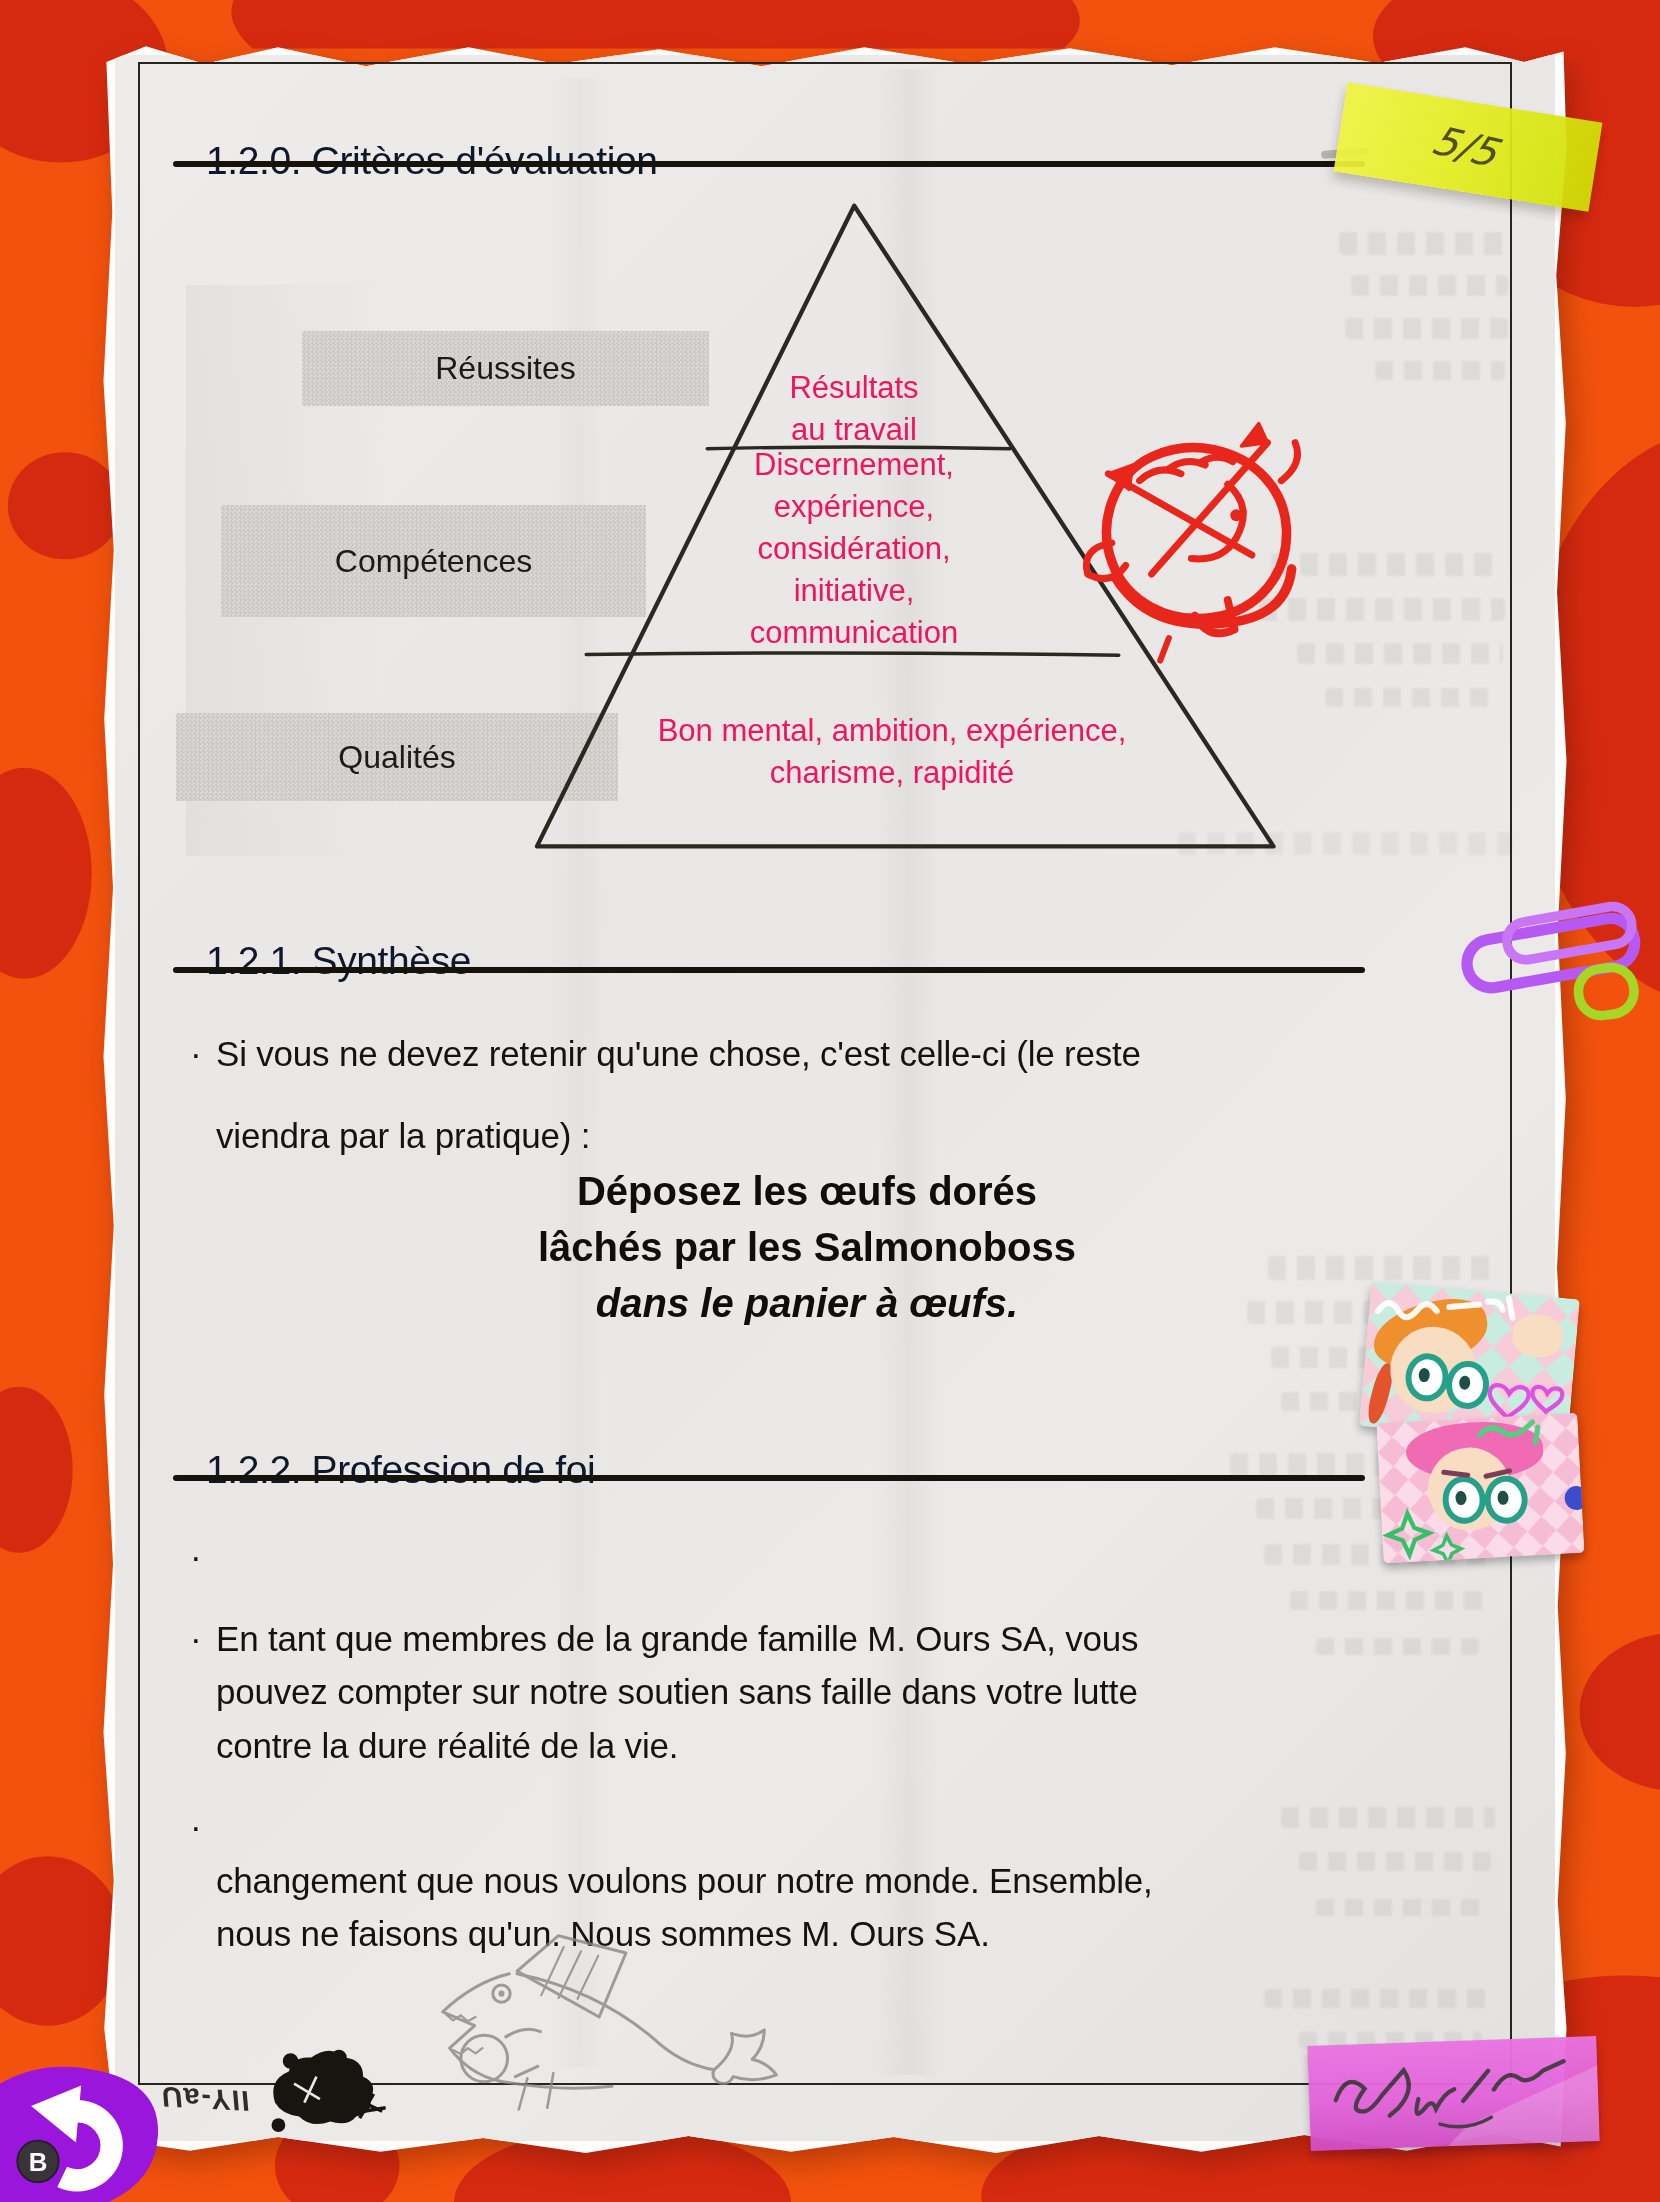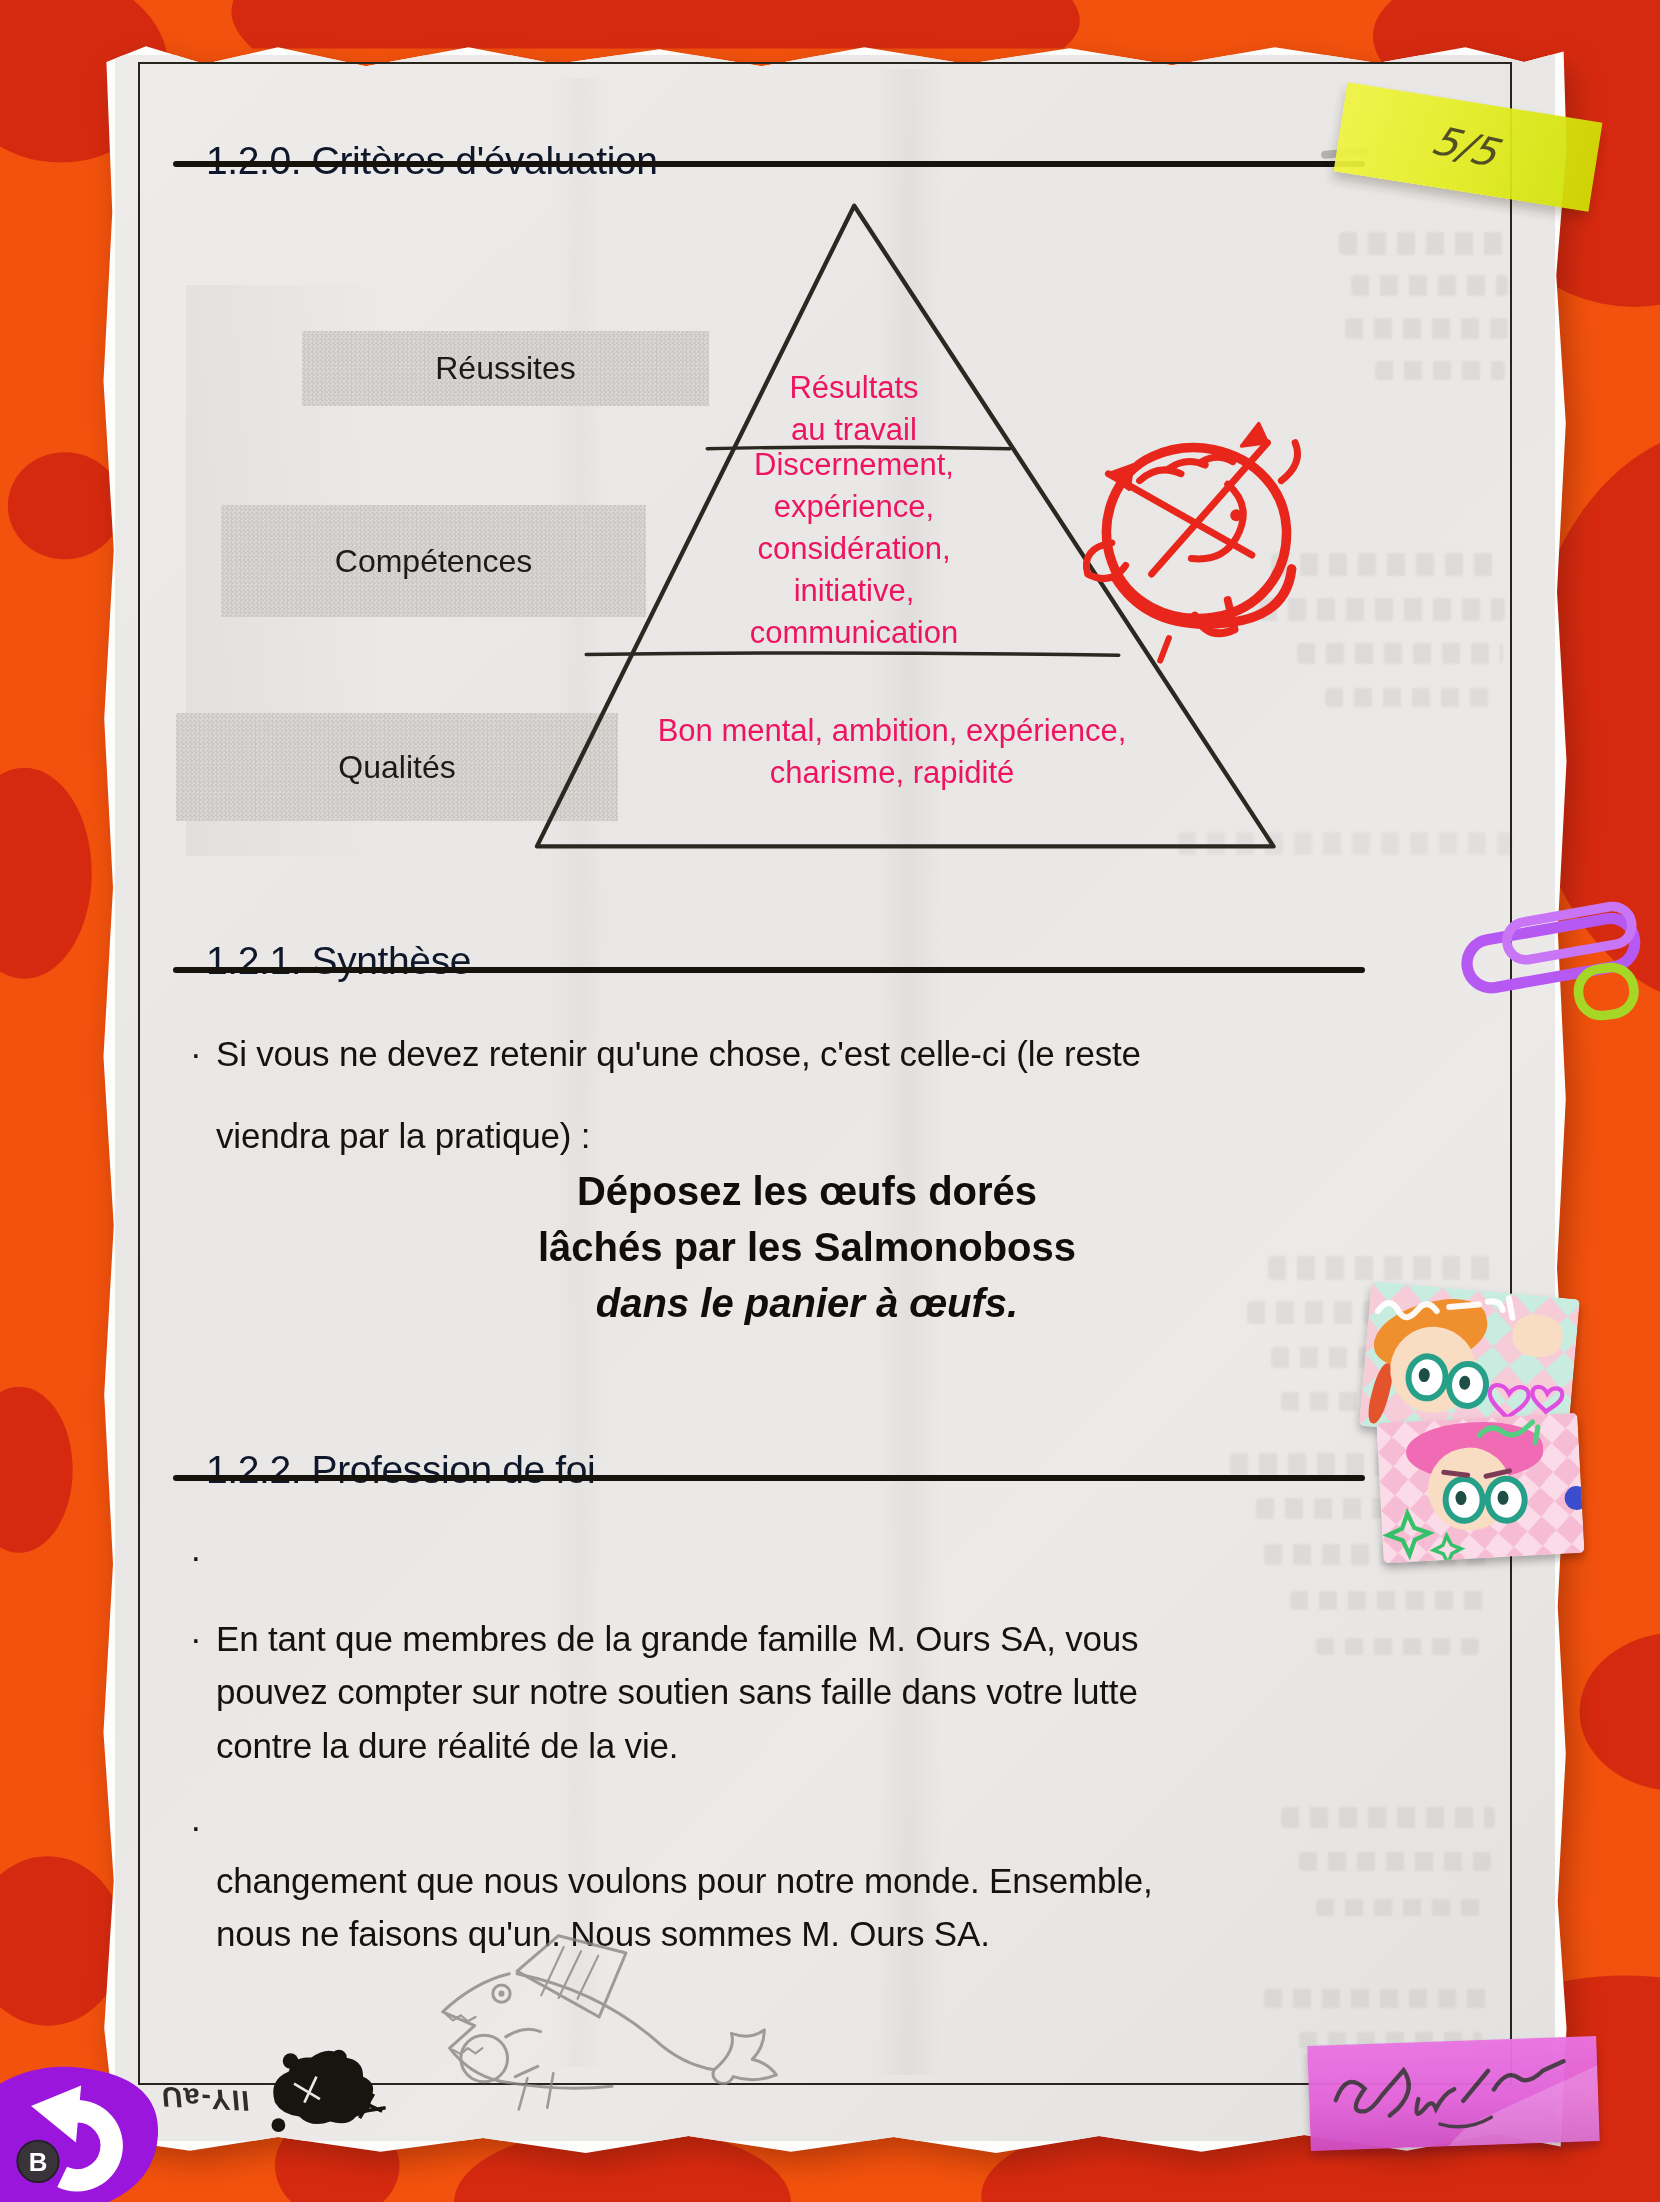--- a/index.html
+++ b/index.html
@@ -123,21 +123,21 @@
 
   <div class="h1" style="left:206px;top:111px;">1.2.0. Critères d'évaluation</div>
   <div class="rule" style="left:173px;top:161px;width:1192px;"></div>
 
   <div class="halfbox" style="left:302px;top:291px;width:407px;height:75px;">
     <span>Réussites</span>
   </div>
   <div class="halfbox" style="left:221px;top:465px;width:425px;height:112px;">
     <span>Compétences</span>
   </div>
-  <div class="halfbox" style="left:176px;top:673px;width:442px;height:108px;">
+  <div class="halfbox" style="left:176px;top:673px;width:442px;height:88px;">
     <span>Qualités</span>
   </div>
 
   <div class="pink" style="left:854px;top:367px;">
     <div>Résultats</div>
     <div>au travail</div>
   </div>
   <div class="pink" style="left:854px;top:444px;">
     <div>Discernement,</div>
     <div>expérience,</div>

